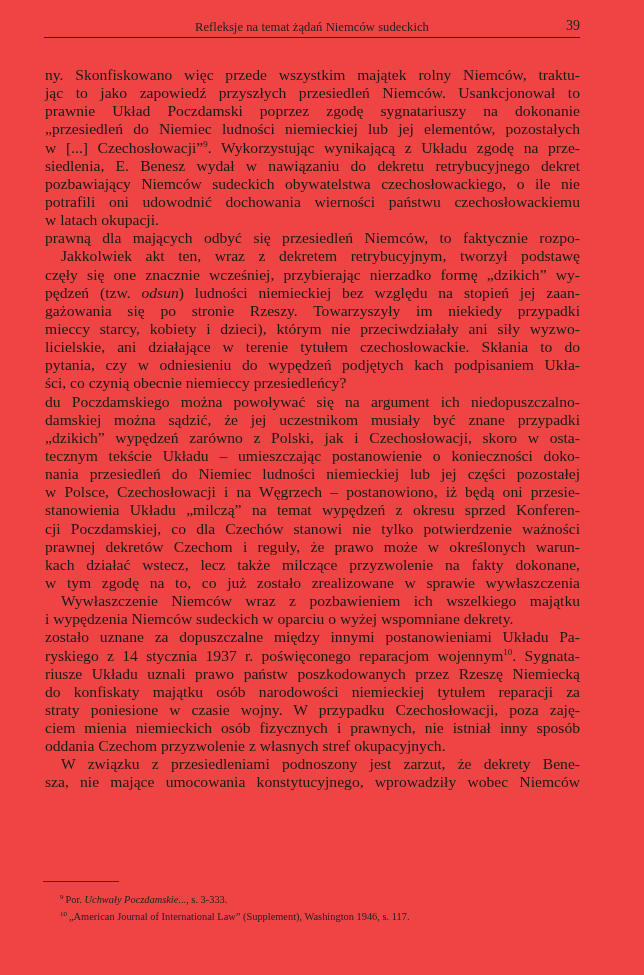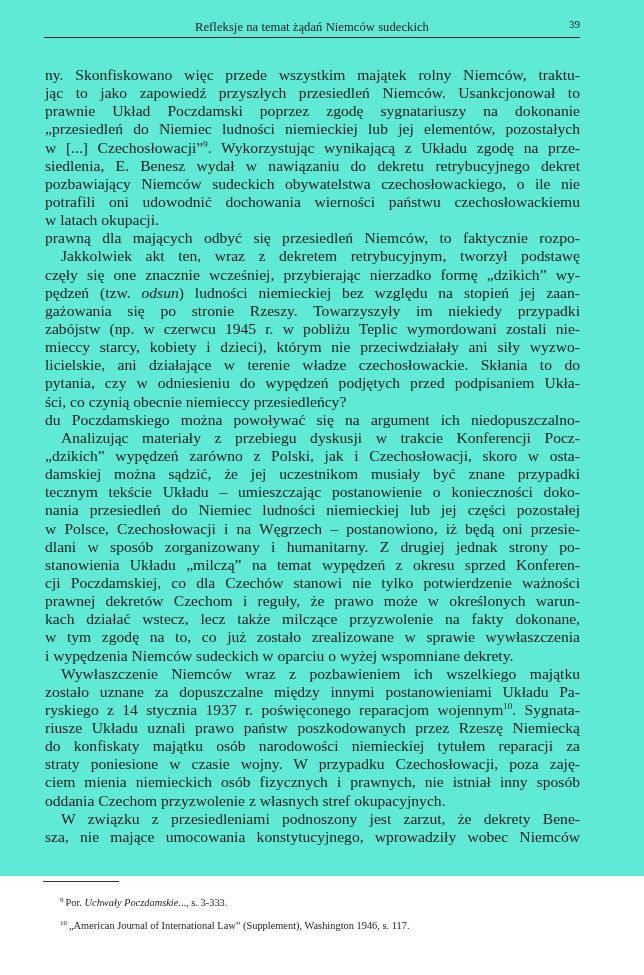--- a/index.html
+++ b/index.html
@@ -12,22 +12,22 @@
       height: 975px;
       position: relative;
       overflow: hidden;
       font-family: "DejaVu Serif", "Liberation Serif", serif;
       color: #1a1a1a;
     }
     .page {
       position: absolute;
       left: 0; top: 0;
       width: 644px;
-      height: 876px;
-      background: #5eead4;
+      height: 975px;
+      background: #ef4444;
     }
     .running-head {
       position: absolute;
       left: 44px;
       top: 18px;
       width: 536px;
       height: 19px;
       border-bottom: 1.3px solid #222;
     }
     .running-title {
@@ -39,21 +39,21 @@
       font-family: "Liberation Serif", serif;
       font-size: 12.6px;
       letter-spacing: 0.05px;
       color: #222;
     }
     .page-number {
       position: absolute;
       right: 0;
       top: 0px;
       font-family: "Liberation Serif", serif;
-      font-size: 11px;
+      font-size: 14px;
       color: #222;
     }
     .body-text {
       position: absolute;
       left: 45px;
       top: 66px;
       width: 535px;
     }
     .line {
       font-family: Liberation Serif, serif;
@@ -86,21 +86,21 @@
     }
     .footnotes {
       position: absolute;
       left: 60px;
       top: 890px;
       width: 520px;
     }
     .fn {
       font-family: "Liberation Serif", serif;
       font-size: 10.4px;
-      line-height: 20px;
+      line-height: 15px;
       white-space: nowrap;
       color: #222;
     }
     .fn .mark {
       font-size: 7px;
       vertical-align: 4px;
       margin-right: 2px;
     }
     em, .it { font-style: italic; }
   </style>
@@ -123,42 +123,39 @@
     <div class="line">siedlenia, E. Benesz wydał w nawiązaniu do dekretu retrybucyjnego dekret</div>
     <div class="line">pozbawiający Niemców sudeckich obywatelstwa czechosłowackiego, o ile nie</div>
     <div class="line">potrafili oni udowodnić dochowania wierności państwu czechosłowackiemu</div>
     <div class="line last">w latach okupacji.</div>
 
     <div class="line">prawną dla mających odbyć się przesiedleń Niemców, to faktycznie rozpo-</div>
     <div class="line indent">Jakkolwiek akt ten, wraz z dekretem retrybucyjnym, tworzył podstawę</div>
     <div class="line">częły się one znacznie wcześniej, przybierając nierzadko formę „dzikich” wy-</div>
     <div class="line"><span>pędzeń (tzw. </span><span class="it">odsun</span><span>) ludności niemieckiej bez względu na stopień jej zaan-</span></div>
     <div class="line">gażowania się po stronie Rzeszy. Towarzyszyły im niekiedy przypadki</div>
-    <div class="line">zabójstw (np. w czerwcu 1945 r. w pobliżu Teplic wymordowani zostali nie-</div>
     <div class="line">mieccy starcy, kobiety i dzieci), którym nie przeciwdziałały ani siły wyzwo-</div>
-    <div class="line">licielskie, ani działające w terenie władze czechosłowackie. Skłania to do</div>
-    <div class="line">pytania, czy w odniesieniu do wypędzeń podjętych przed podpisaniem Ukła-</div>
+    <div class="line">licielskie, ani działające w terenie tytułem czechosłowackie. Skłania to do</div>
+    <div class="line">pytania, czy w odniesieniu do wypędzeń podjętych kach podpisaniem Ukła-</div>
     <div class="line last">ści, co czynią obecnie niemieccy przesiedleńcy?</div>
     <div class="line">du Poczdamskiego można powoływać się na argument ich niedopuszczalno-</div>
 
-    <div class="line indent">Analizując materiały z przebiegu dyskusji w trakcie Konferencji Pocz-</div>
+    <div class="line">damskiej można sądzić, że jej uczestnikom musiały być znane przypadki</div>
     <div class="line">„dzikich” wypędzeń zarówno z Polski, jak i Czechosłowacji, skoro w osta-</div>
-    <div class="line">damskiej można sądzić, że jej uczestnikom musiały być znane przypadki</div>
     <div class="line">tecznym tekście Układu – umieszczając postanowienie o konieczności doko-</div>
     <div class="line">nania przesiedleń do Niemiec ludności niemieckiej lub jej części pozostałej</div>
     <div class="line">w Polsce, Czechosłowacji i na Węgrzech – postanowiono, iż będą oni przesie-</div>
-    <div class="line">dlani w sposób zorganizowany i humanitarny. Z drugiej jednak strony po-</div>
     <div class="line">stanowienia Układu „milczą” na temat wypędzeń z okresu sprzed Konferen-</div>
     <div class="line">cji Poczdamskiej, co dla Czechów stanowi nie tylko potwierdzenie ważności</div>
     <div class="line">prawnej dekretów Czechom i reguły, że prawo może w określonych warun-</div>
     <div class="line">kach działać wstecz, lecz także milczące przyzwolenie na fakty dokonane,</div>
     <div class="line">w tym zgodę na to, co już zostało zrealizowane w sprawie wywłaszczenia</div>
+    <div class="line indent">Wywłaszczenie Niemców wraz z pozbawieniem ich wszelkiego majątku</div>
+
     <div class="line last">i wypędzenia Niemców sudeckich w oparciu o wyżej wspomniane dekrety.</div>
-
-    <div class="line indent">Wywłaszczenie Niemców wraz z pozbawieniem ich wszelkiego majątku</div>
     <div class="line">zostało uznane za dopuszczalne między innymi postanowieniami Układu Pa-</div>
     <div class="line"><span>ryskiego z 14 stycznia 1937 r. poświęconego reparacjom wojennym</span><sup>10</sup><span>. Sygnata-</span></div>
     <div class="line">riusze Układu uznali prawo państw poszkodowanych przez Rzeszę Niemiecką</div>
     <div class="line">do konfiskaty majątku osób narodowości niemieckiej tytułem reparacji za</div>
     <div class="line">straty poniesione w czasie wojny. W przypadku Czechosłowacji, poza zaję-</div>
     <div class="line">ciem mienia niemieckich osób fizycznych i prawnych, nie istniał inny sposób</div>
     <div class="line last">oddania Czechom przyzwolenie z własnych stref okupacyjnych.</div>
 
     <div class="line indent">W związku z przesiedleniami podnoszony jest zarzut, że dekrety Bene-</div>
     <div class="line">sza, nie mające umocowania konstytucyjnego, wprowadziły wobec Niemców</div>

